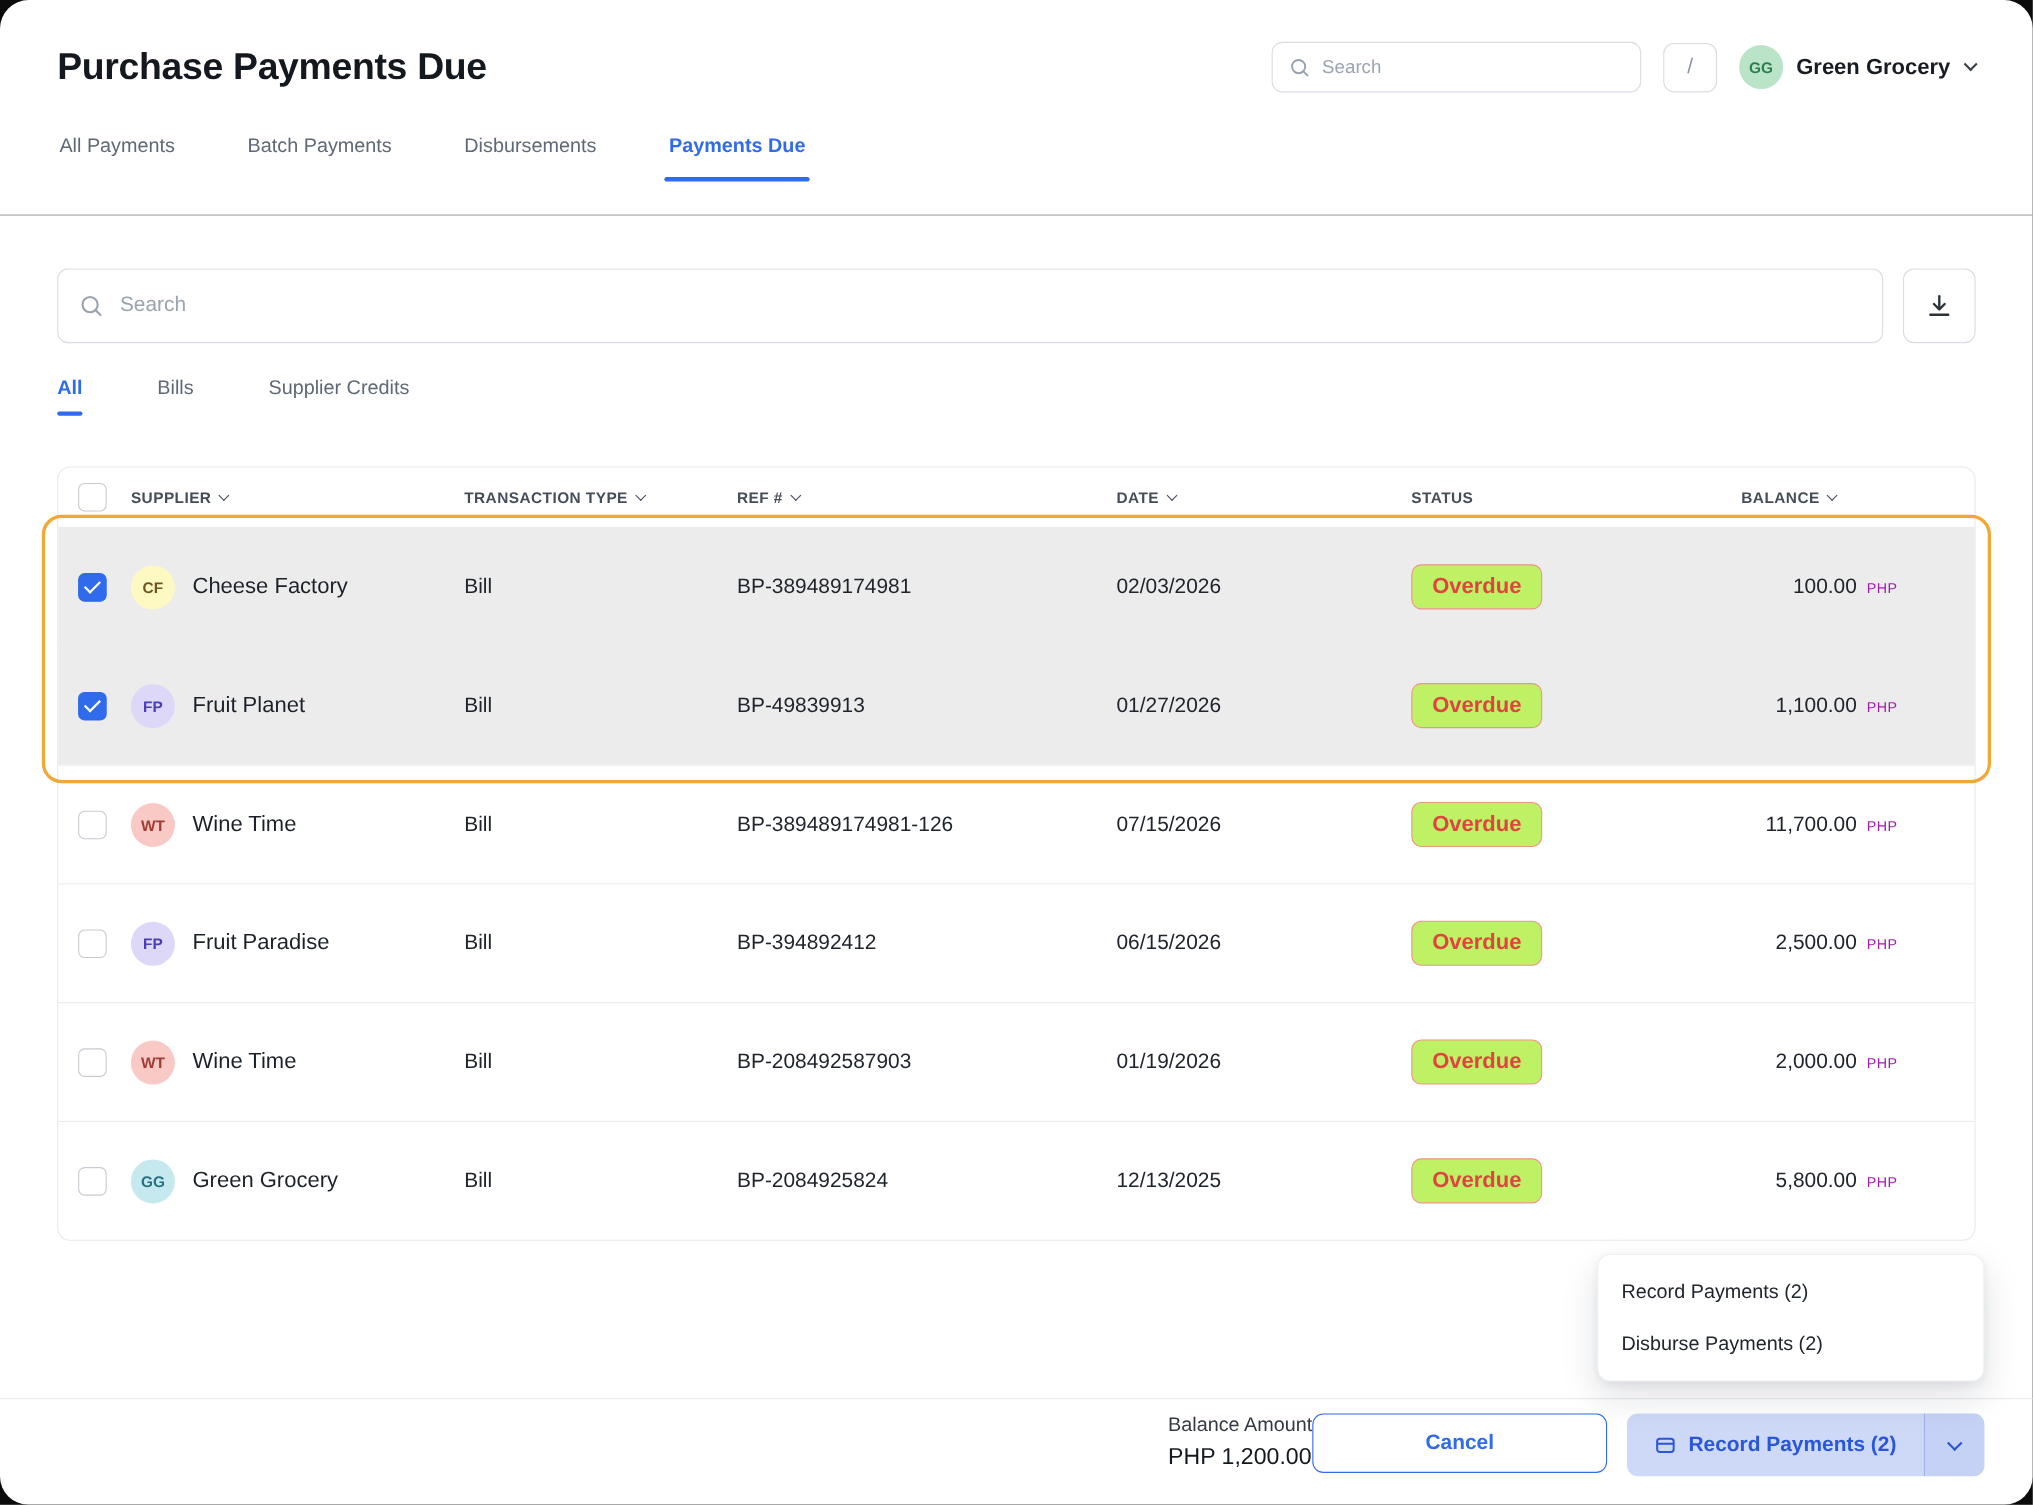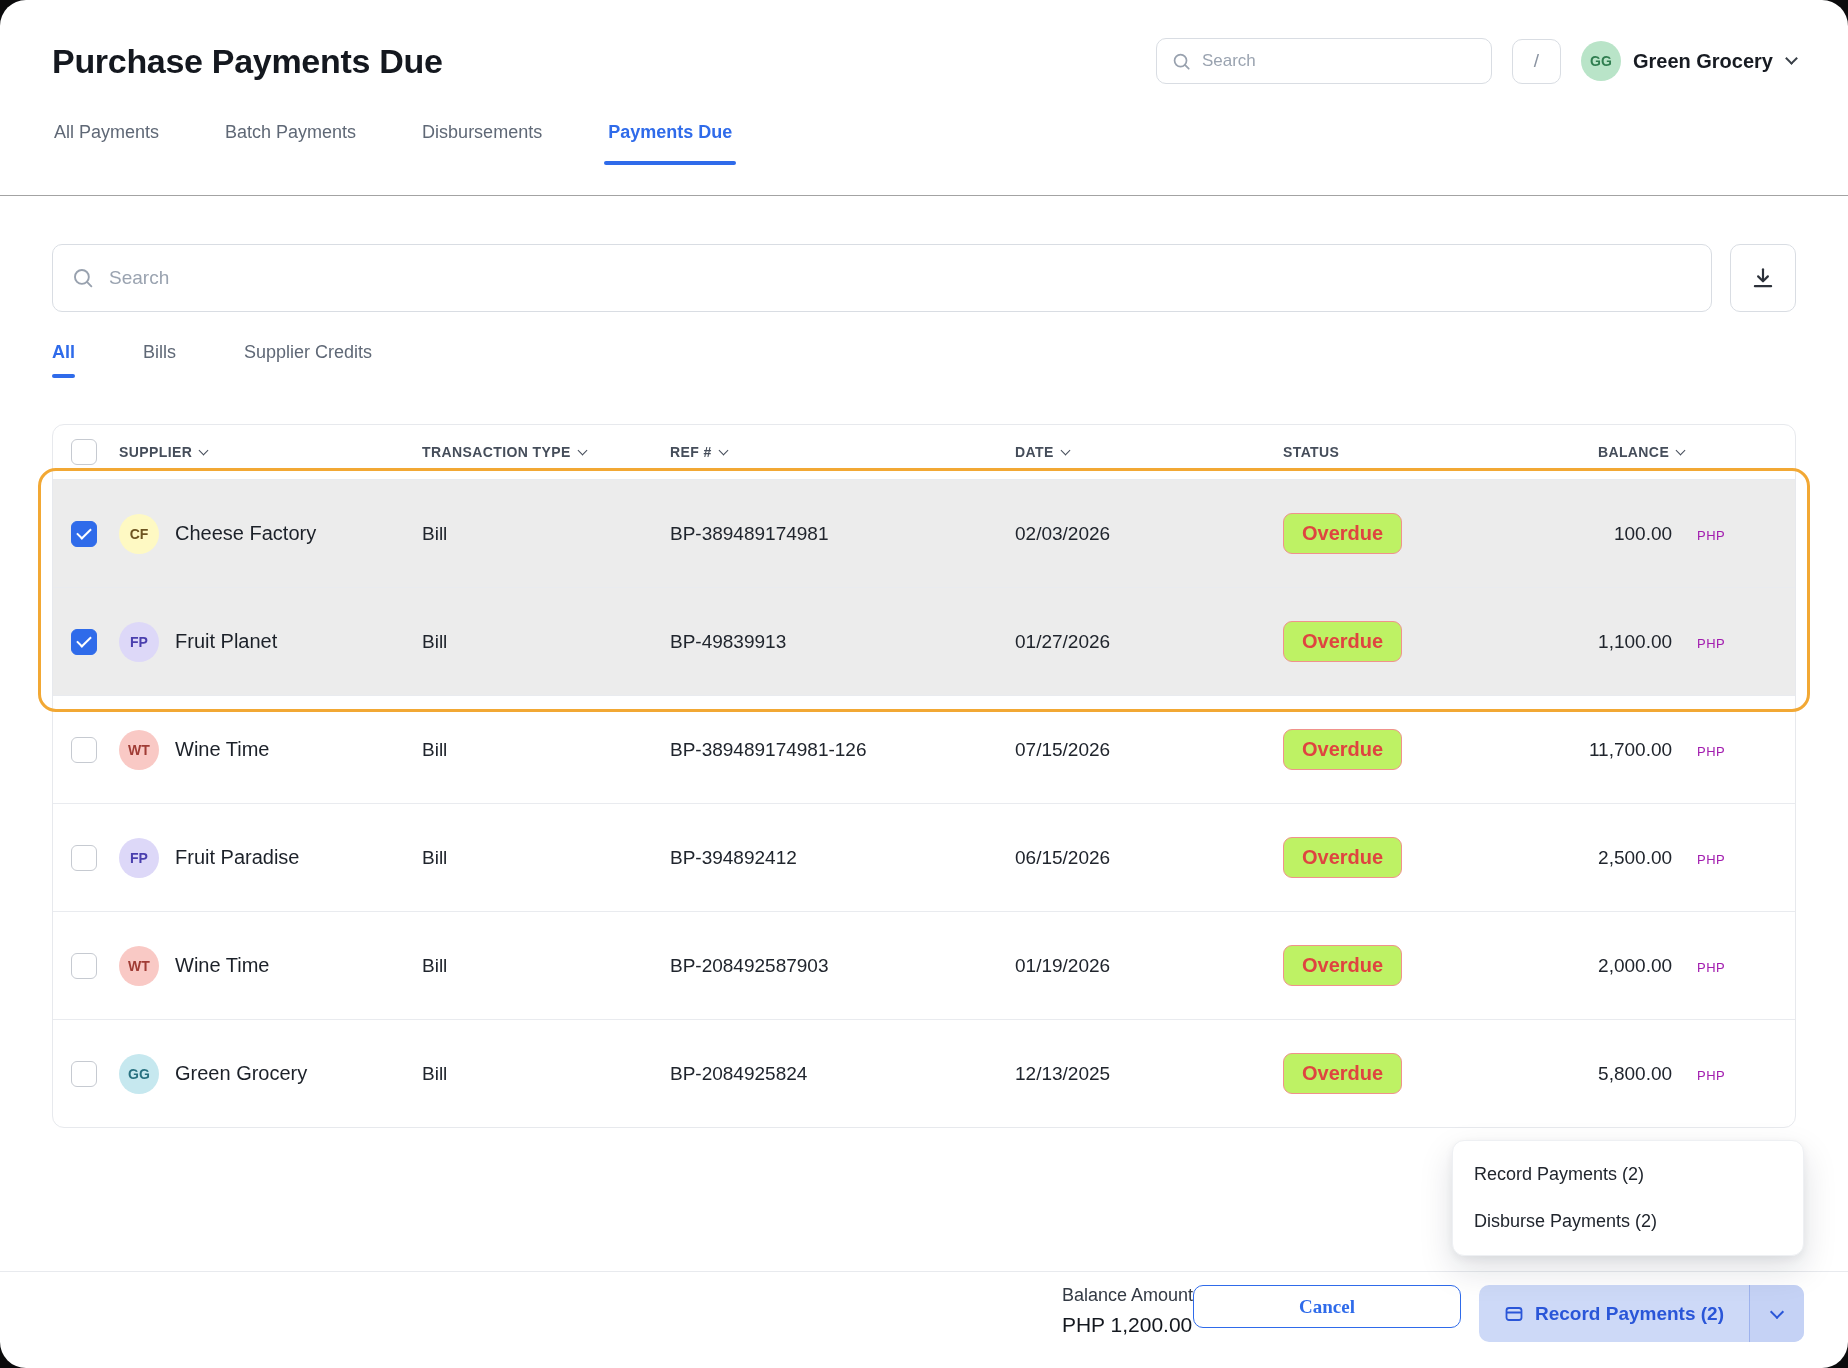--- a/index.html
+++ b/index.html
@@ -50,54 +50,54 @@
   .subtab.active::after { content: ""; position: absolute; left: 0; right: 0; bottom: 0; height: 4px;
                           border-radius: 3px; background: var(--accent); }
 
   
   .table-zone { position: relative; margin-top: 46px; }
   .tbl { border: 1px solid #e7e9ed; border-radius: 12px; background: #fff; }
   .grid { display: grid; grid-template-columns: 66px 303px 248px 345px 268px 300px minmax(0,1fr); align-items: center; }
   .thead { height: 54px; }
   .th { display: flex; align-items: center; gap: 8px; font-size: 14px; font-weight: 700; letter-spacing: 0.4px; color: #454d5a; }
   .th .chev { width: 7px; height: 7px; border-width: 1.8px; color: #454d5a; margin-top: -3px; }
-  .th-balance { justify-content: center; padding-right: 96px; }
+  .th-balance { justify-content: flex-start; padding-right: 96px; }
   .trow { height: 108px; border-top: 1px solid #e9ebef; font-size: 19px; color: #20252d; }
   .trow.selected { background: #ececec; }
   .checkbox { width: 26px; height: 26px; margin-left: 18px; border: 1.5px solid #c6cad1; border-radius: 6px;
               background: #fff; display: flex; align-items: center; justify-content: center; cursor: pointer; }
   .checkbox.checked { background: var(--accent); border-color: var(--accent); }
   .checkbox.checked::after { content: ""; width: 6px; height: 12px; border-right: 2.6px solid #fff;
                              border-bottom: 2.6px solid #fff; transform: rotate(45deg); margin-top: -3px; }
   .c-supplier { display: flex; align-items: center; gap: 16px; }
   .row-avatar { width: 40px; height: 40px; border-radius: 50%; display: flex; align-items: center; justify-content: center;
                 font-size: 14px; font-weight: 700; }
   .supplier-name { font-size: 20px; color: #1c2129; }
   .badge { display: inline-block; font-size: 20px; font-weight: 700; color: var(--overdue); background: #bef264;
            border: 1.5px solid #f0928c; border-radius: 9px; padding: 8px 18px; }
-  .c-balance { display: flex; justify-content: flex-end; align-items: baseline; gap: 25px; padding-right: 70px; }
+  .c-balance { display: flex; justify-content: flex-end; align-items: baseline; gap: 9px; padding-right: 70px; }
   .cur { font-size: 13px; color: #a21caf; letter-spacing: 0.4px; }
   .sel-outline { position: absolute; left: -14px; right: -14px; top: 44px; height: 244px;
                  border: 3px solid var(--outline); border-radius: 18px; pointer-events: none; z-index: 3; }
 
   
   .menu-pop { position: absolute; right: 44px; bottom: 112px; width: 352px; background: #fff;
               border: 1px solid #eef0f3; border-radius: 12px; padding: 10px 0; z-index: 6;
               box-shadow: 0 14px 34px rgba(18,27,45,0.13), 0 3px 8px rgba(18,27,45,0.06); }
   .menu-item { padding: 13px 21px; font-size: 18px; color: #21262e; cursor: pointer; }
 
   
   .footer { border-top: 1px solid #e8eaee; height: 97px; display: flex; justify-content: flex-end;
             padding: 13px 44px 0 52px; }
   .bal-label { font-size: 18px; font-weight: 500; color: #333a44; }
   .bal-value { font-size: 21px; color: #14181f; margin-top: 7px; }
   .foot-actions { display: flex; gap: 18px; align-items: flex-start; }
-  .btn-cancel { width: 268px; height: 43px; border: 1.5px solid var(--accent); border-radius: 10px; background: #fff;
+  .btn-cancel { width: 268px; height: 54px; border: 1.5px solid var(--accent); border-radius: 10px; background: #fff;
                 color: var(--accent); font-size: 19px; font-weight: 700; display: flex; align-items: center;
-                justify-content: center; cursor: pointer; font-family: Liberation Serif, serif; }
+                justify-content: center; cursor: pointer; font-family: Liberation Sans, sans-serif; }
   .btn-primary { height: 57px; border-radius: 10px; background: #cdd9f7; display: flex; overflow: hidden; }
   .btn-primary .main { display: flex; align-items: center; gap: 11px; padding: 0 25px; color: #2a56d8;
                        font-size: 19px; font-weight: 700; cursor: pointer; }
   .btn-primary .caret { width: 55px; display: flex; align-items: center; justify-content: center;
                         border-left: 1px solid rgba(42,86,216,0.25); background: #c5d2f5; color: #2a56d8; cursor: pointer; }
   .btn-primary .caret .chev { width: 10px; height: 10px; border-width: 2.2px; margin-top: -4px; }
 </style>
 </head>
 <body>
 

